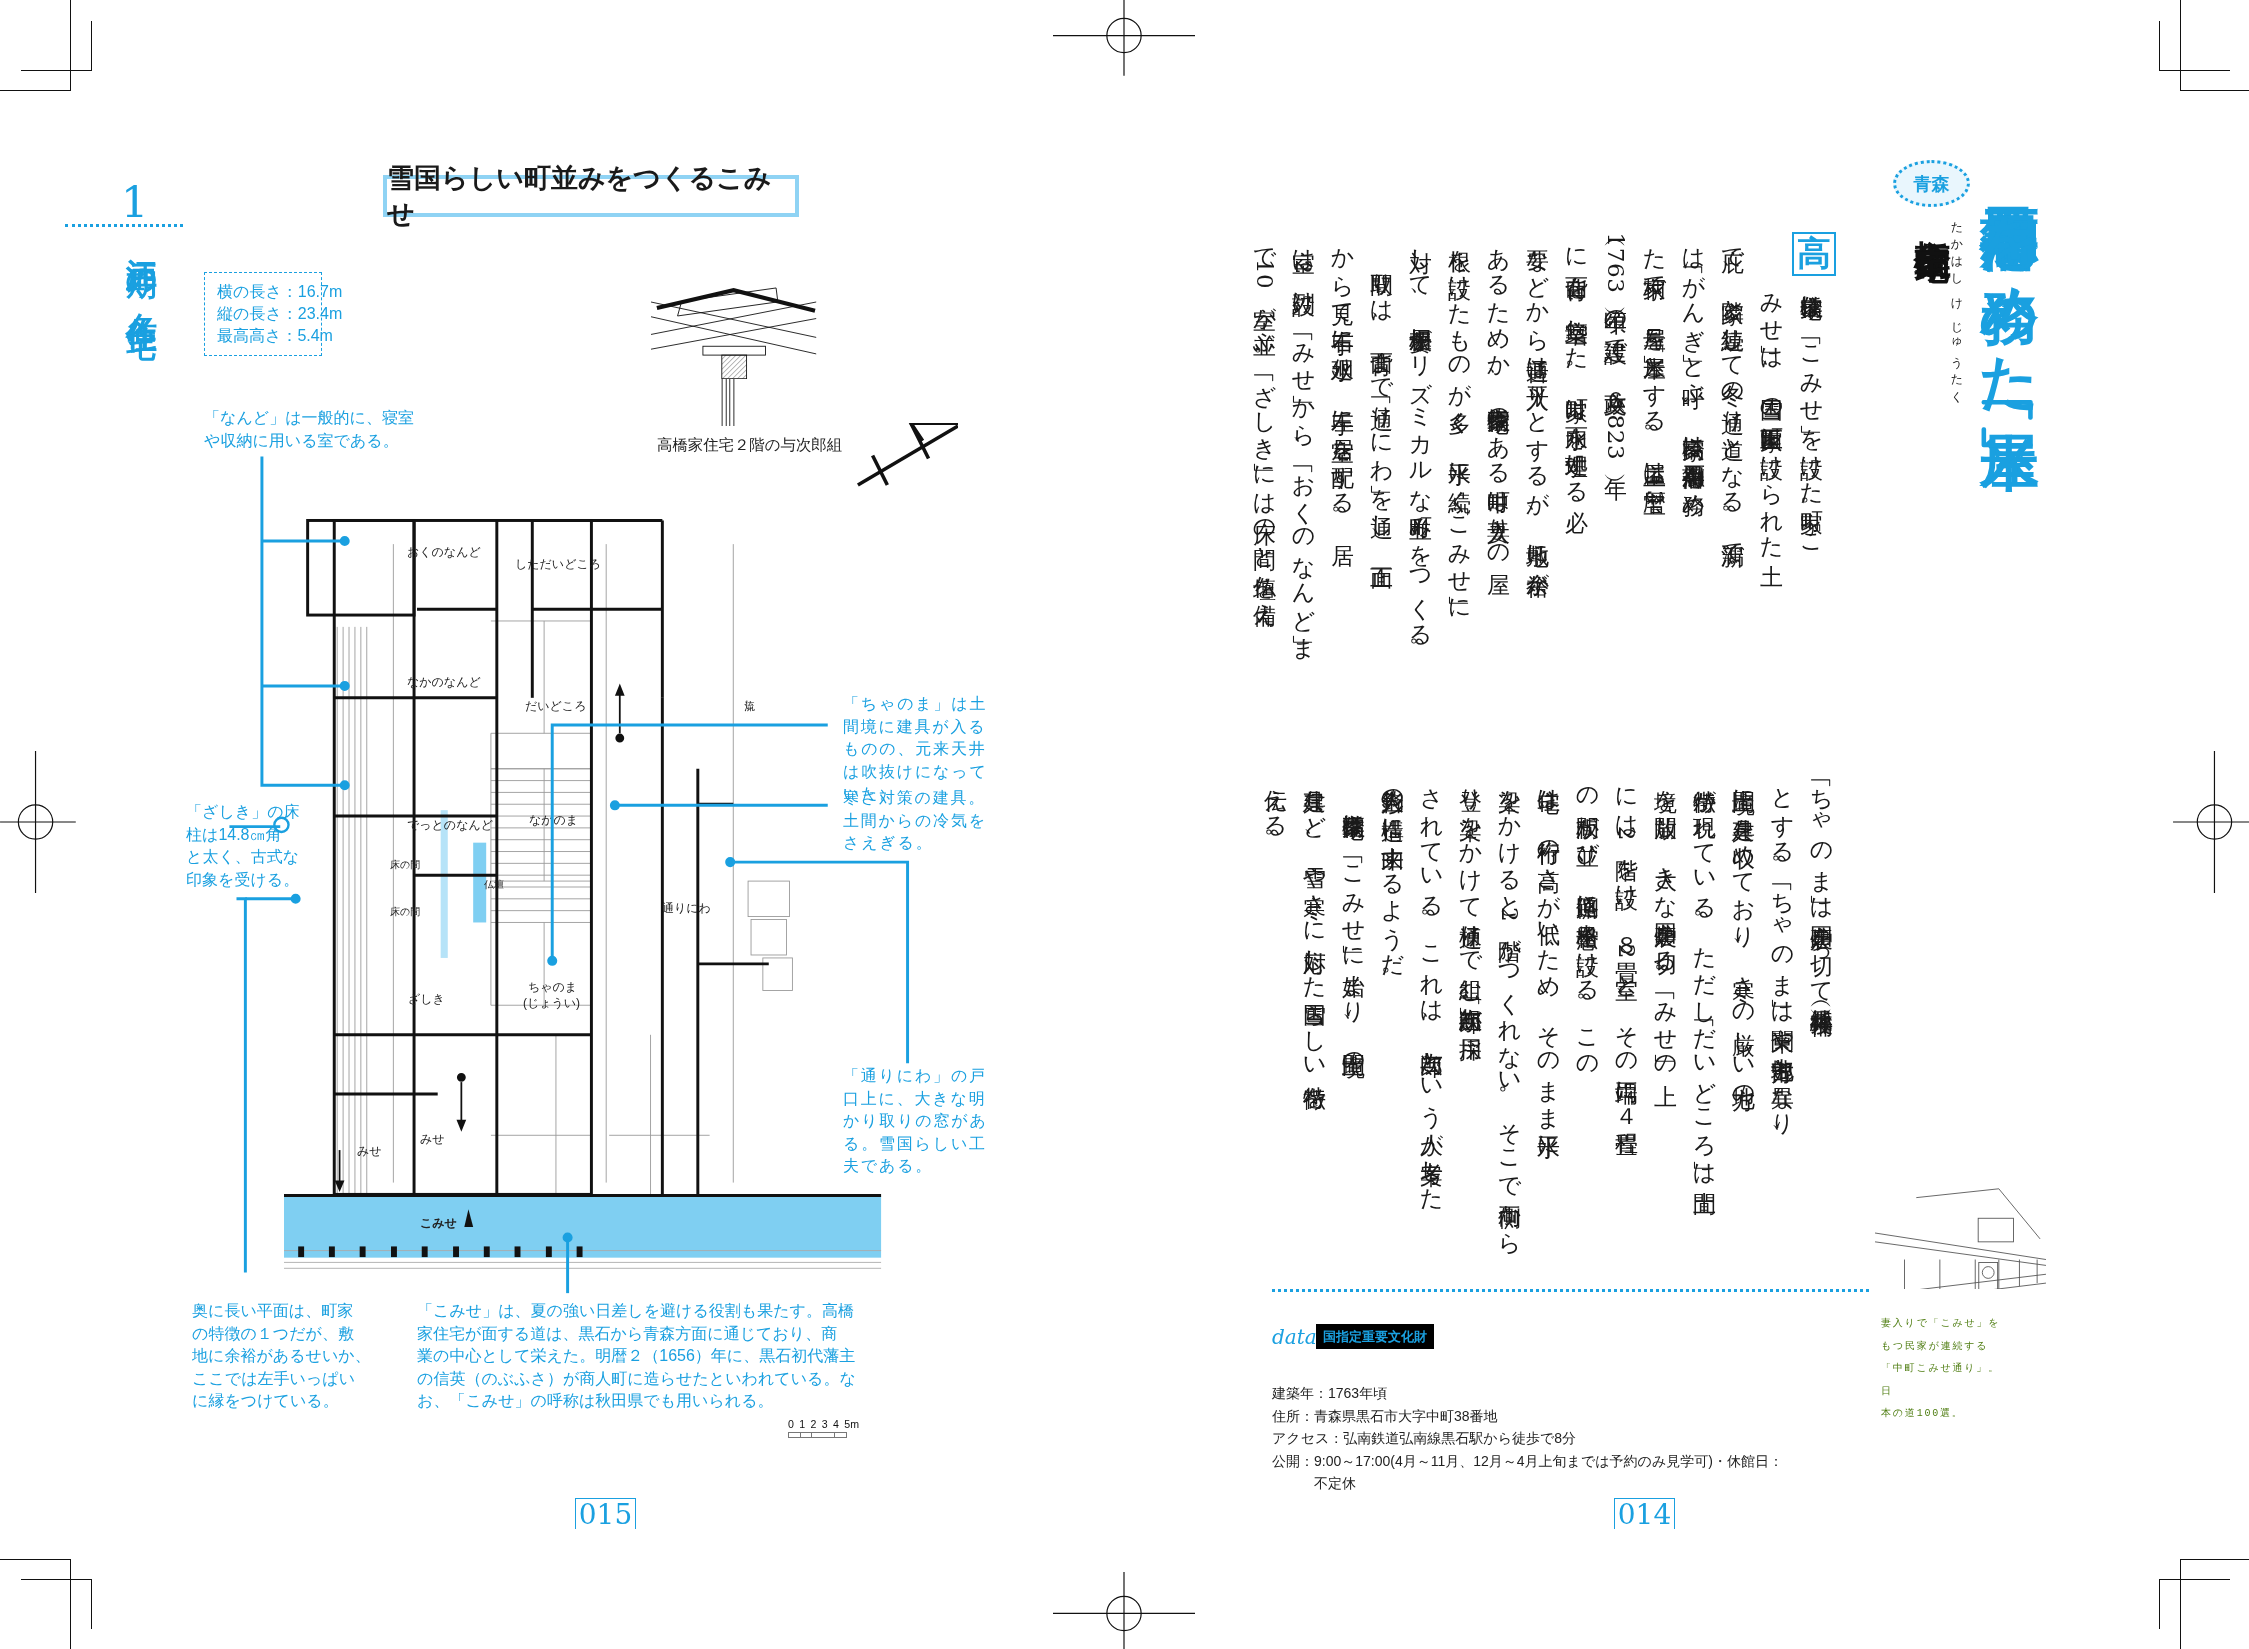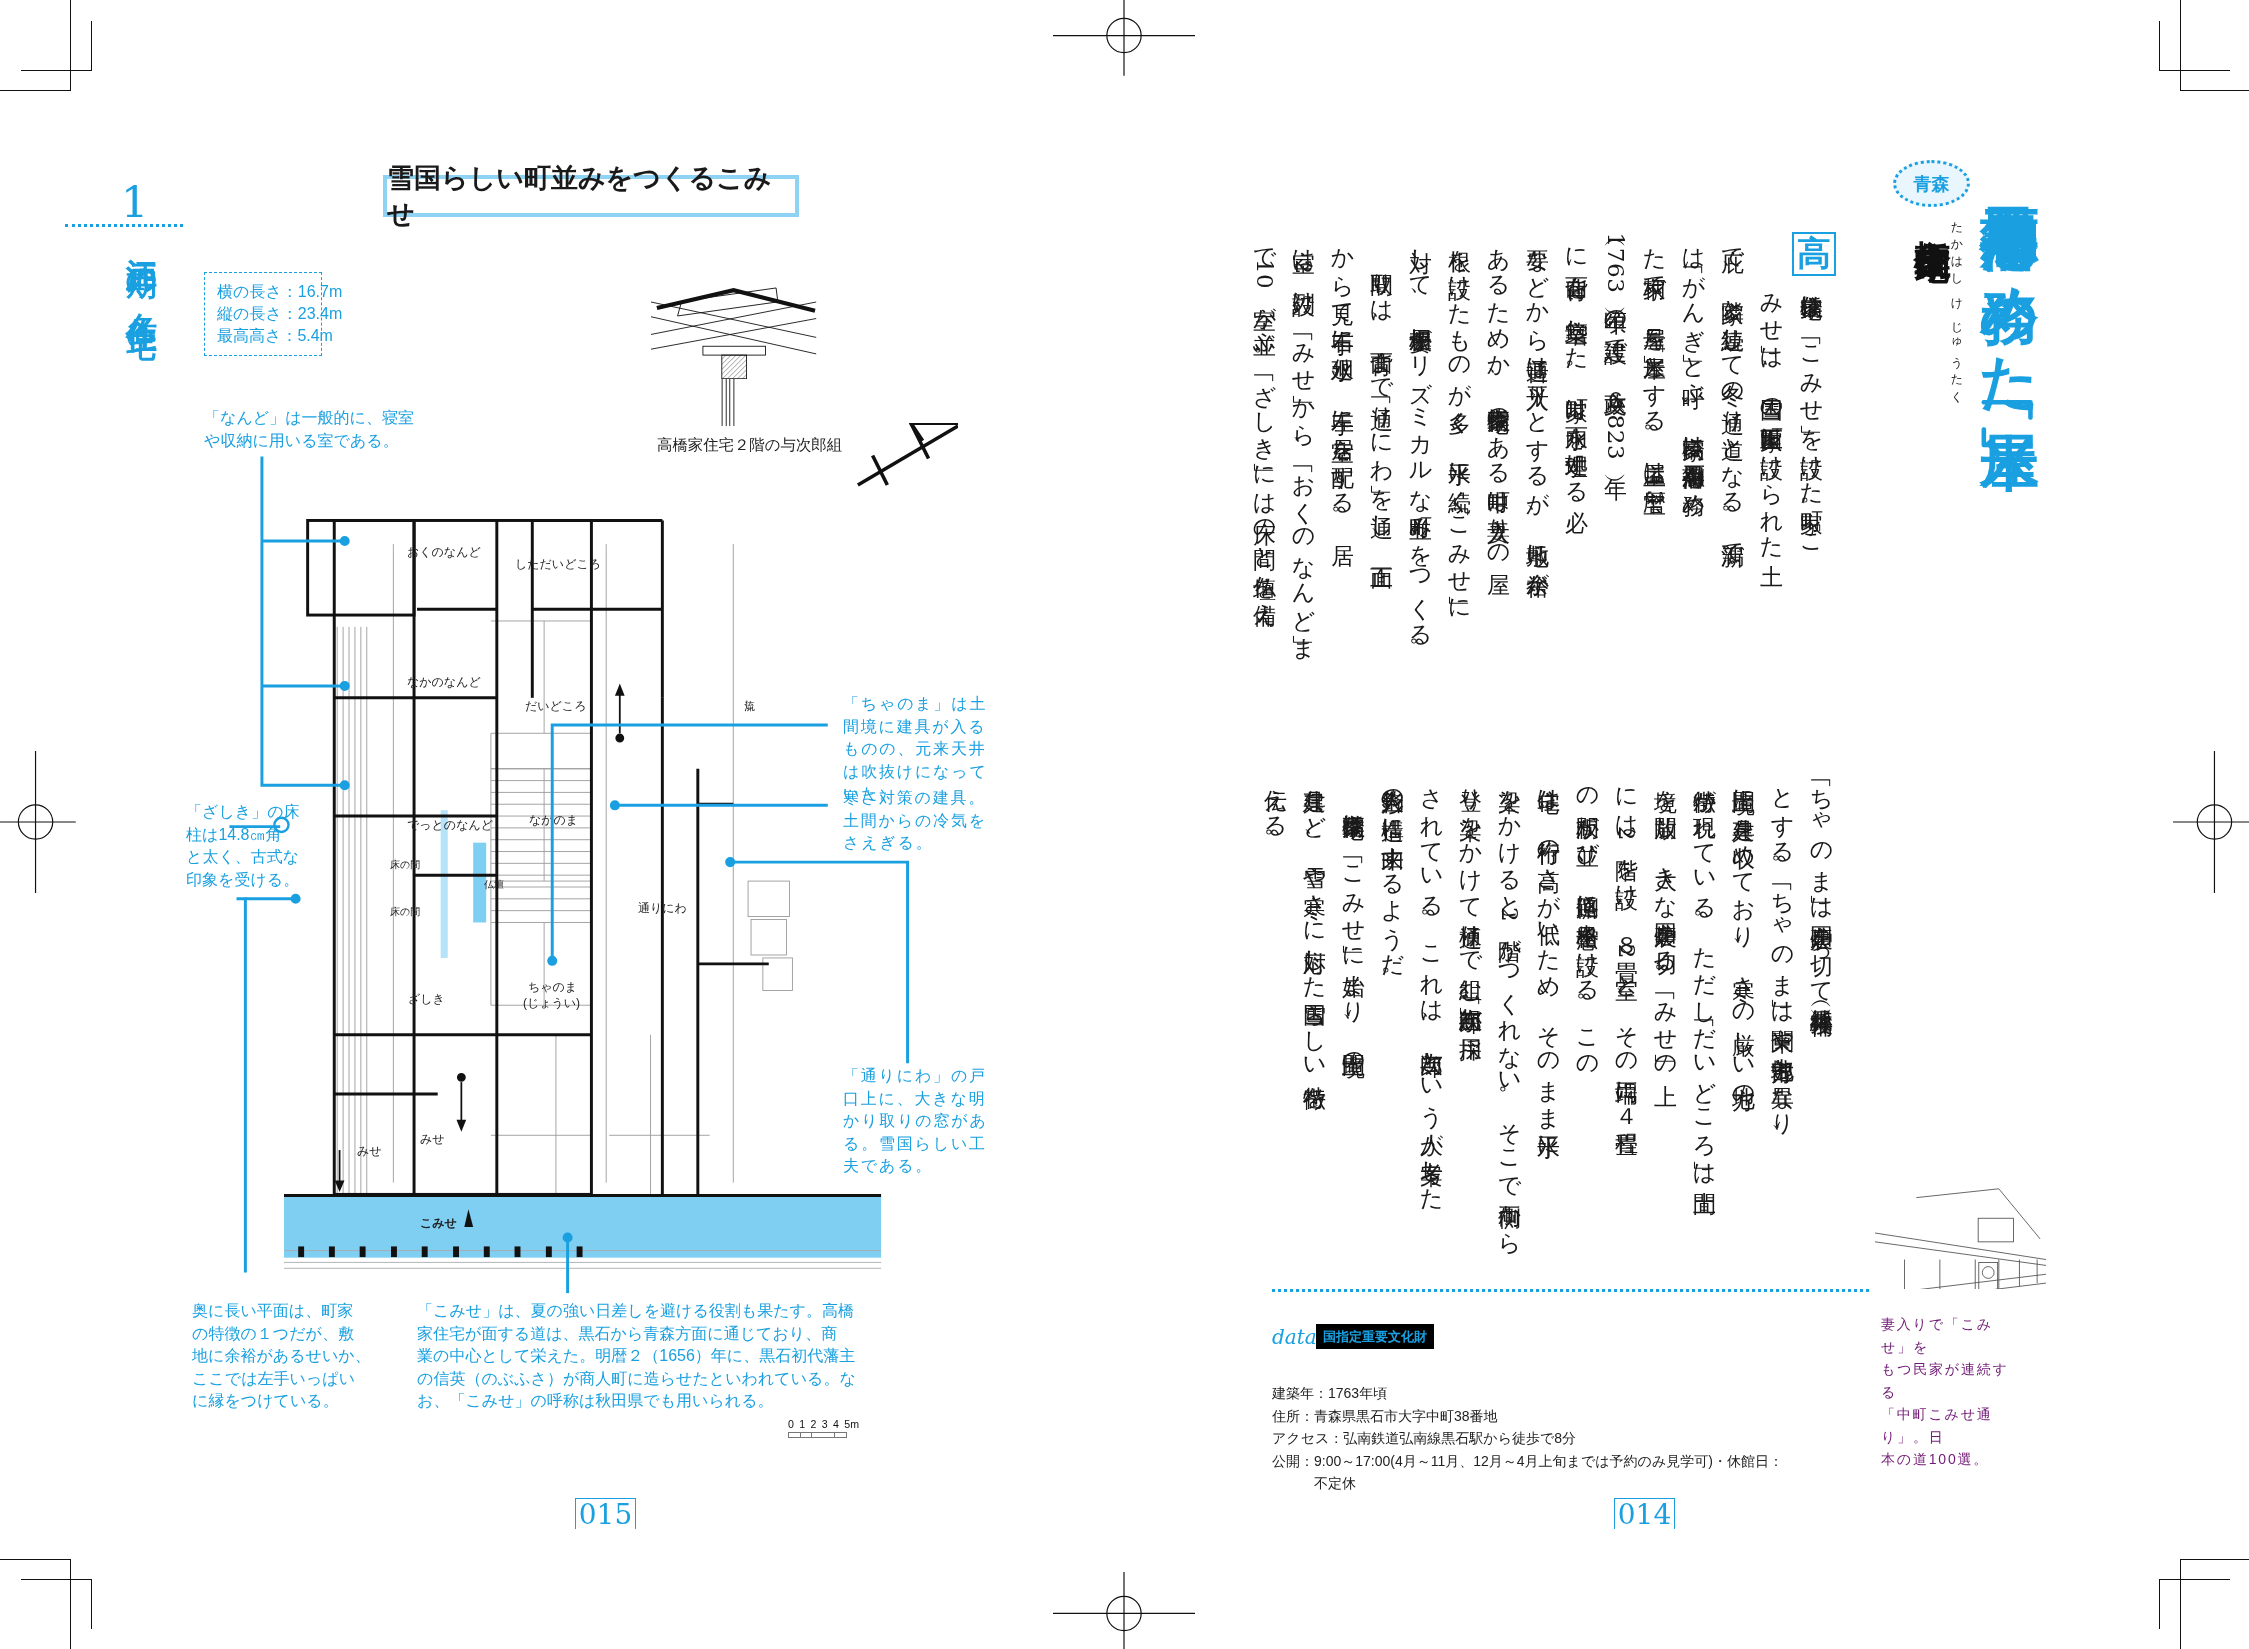--- a/index.html
+++ b/index.html
@@ -26,21 +26,21 @@
                 display:flex; align-items:center; justify-content:center; font-size:18px; font-weight:bold; color:#1aa0e0; }
   .house-name { left:1907px; top:195px; writing-mode:vertical-rl; font-size:37px; font-weight:bold; color:#111; letter-spacing:1.2px; }
   .house-ruby { left:1948px; top:200px; writing-mode:vertical-rl; font-size:12px; color:#222; letter-spacing:3.5px; }
   .body-col { writing-mode:vertical-rl; font-family:"DejaVu Serif",serif; font-size:23px; line-height:39px; color:#1a1a1a; letter-spacing:0.6px; }
   .drop-cap { left:1792px; top:232px; width:40px; height:40px; border:2.4px solid #1aa0e0; display:flex; align-items:center; justify-content:center;
               font-size:34px; font-weight:bold; color:#1aa0e0; }
   .data-dots { left:1272px; top:1289px; width:597px; border-top:3.5px dotted #1aa0e0; }
   .data-label { left:1272px; top:1325px; font-family:"DejaVu Serif",serif; font-style:italic; font-size:20px; color:#1aa0e0; }
   .data-badge { left:1304px; top:1324px; background:#000000; color:#1aa0e0; font-weight:bold; font-size:13px; padding:3.5px 7px; }
   .data-row { font-size:14px; color:#222; white-space:nowrap; font-family:"Liberation Sans",sans-serif; }
-  .caption { left:1880px; top:1307px; width:130px; font-size:14px; color:#701a75; line-height:22.5px; letter-spacing:1.8px; font-family:Liberation Sans, sans-serif; }
+  .caption { left:1880px; top:1307px; width:130px; font-size:10px; color:#4d7c0f; line-height:22.5px; letter-spacing:1.8px; font-family:Liberation Mono, monospace; }
 </style>
 </head>
 <body>
 
 <div class="crop" style="left:0;top:0;width:70px;height:90px;border-right-width:1.8px;border-bottom-width:1.8px;"></div>
 <div class="crop" style="left:21px;top:21px;width:70px;height:49px;border-right-width:1.8px;border-bottom-width:1.8px;"></div>
 <div class="crop" style="left:2180px;top:0;width:70px;height:90px;border-left-width:1.8px;border-bottom-width:1.8px;"></div>
 <div class="crop" style="left:2159px;top:21px;width:70px;height:49px;border-left-width:1.8px;border-bottom-width:1.8px;"></div>
 <div class="crop" style="left:0;top:1559px;width:70px;height:90px;border-right-width:1.8px;border-top-width:1.8px;"></div>
 <div class="crop" style="left:21px;top:1579px;width:70px;height:49px;border-right-width:1.8px;border-top-width:1.8px;"></div>
@@ -231,21 +231,21 @@
 <div class="abs plan-label" style="left:407px;top:544px;">おくのなんど</div>
 <div class="abs plan-label" style="left:515px;top:556px;">しただいどころ</div>
 <div class="abs plan-label" style="left:407px;top:674px;">なかのなんど</div>
 <div class="abs plan-label" style="left:525px;top:698px;">だいどころ</div>
 <div class="abs plan-label" style="left:743px;top:692px;writing-mode:vertical-rl;font-size:10.6px;">流し</div>
 <div class="abs plan-label" style="left:407px;top:790px;margin-top:27px;">でっとのなんど</div>
 <div class="abs plan-label" style="left:529px;top:812px;">なかのま</div>
 <div class="abs plan-label" style="left:390px;top:858px;font-size:10px;">床の間</div>
 <div class="abs plan-label" style="left:484px;top:878px;font-size:10px;">仏壇</div>
 <div class="abs plan-label" style="left:390px;top:905px;font-size:10px;">床の間</div>
-<div class="abs plan-label" style="left:638px;top:900px;text-align:center;">通りにわ</div>
+<div class="abs plan-label" style="left:662px;top:900px;text-align:center;">通りにわ</div>
 <div class="abs plan-label" style="left:408px;top:991px;">ざしき</div>
 <div class="abs plan-label" style="left:528px;top:979px;">ちゃのま</div>
 <div class="abs plan-label" style="left:523px;top:995px;">(じょうい)</div>
 <div class="abs plan-label" style="left:357px;top:1143px;">みせ</div>
 <div class="abs plan-label" style="left:420px;top:1131px;">みせ</div>
 <div class="abs plan-label" style="left:420px;top:1215px;font-weight:bold;">こみせ</div>
 
 <svg class="abs" style="left:0;top:0;pointer-events:none" width="946" height="1360" viewBox="0 0 1600 2300">
   <g stroke="#1aa0e0" stroke-width="5" fill="#1aa0e0">
     <polyline points="443,772 443,1328 583,1328" fill="none"></polyline>

